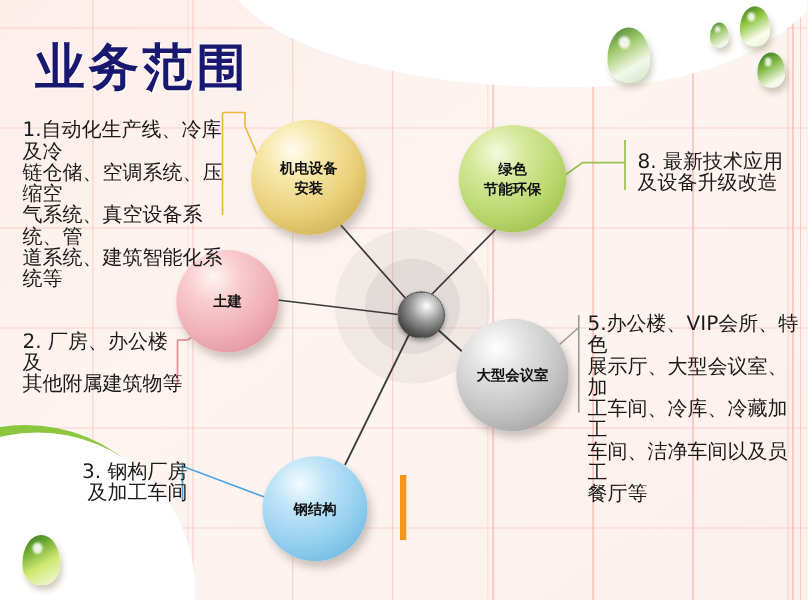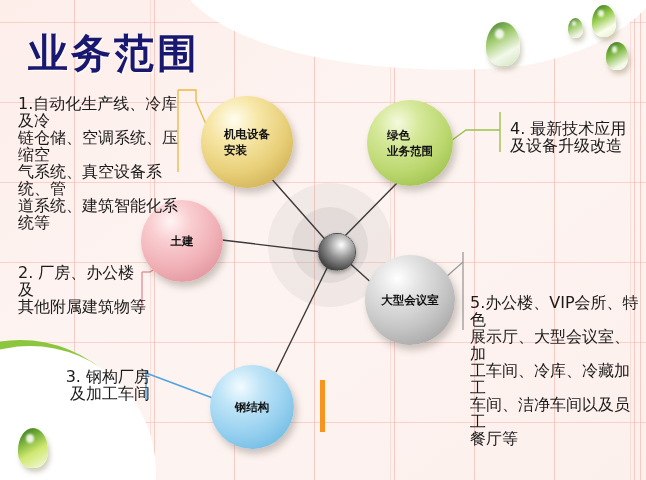--- a/index.html
+++ b/index.html
@@ -95,21 +95,21 @@
     position:absolute;left:318px;top:233px;width:36px;height:36px;border-radius:50%;
     z-index:7;
     background:radial-gradient(circle at 62% 30%, #ffffff 0%, #d9d9d9 14%, #8f8f8f 42%, #4a4a4a 74%, #2a2a2a 100%);
     border:1.5px dotted #4a4a4a;
     box-shadow:0 2px 4px rgba(0,0,0,.35);
   }
   
   .node{
     position:absolute;border-radius:50%;z-index:6;
     display:flex;align-items:center;justify-content:center;
-    text-align:left;
+    text-align:center;
     font-family:"DejaVu Sans","Liberation Sans",sans-serif;
     font-size:11.5px;font-weight:700;color:#111;
     line-height:16px;
     box-shadow:3px 5px 7px rgba(90,80,70,.30);
     white-space:pre-line;
   }
   .n-yellow{
     left:201px;top:96px;width:92px;height:92px;
     background:radial-gradient(circle at 36% 26%, #fffdf0 0%, #f7e7a8 26%, #e8cf78 58%, #cdae54 88%, #b89a47 100%);
   }
@@ -197,21 +197,21 @@
   <div class="hub"></div>
 
   <div class="title">业务范围</div>
 
   <div class="node n-yellow">
     <span>机电设备
 安装</span>
   </div>
   <div class="node n-green">
     <span>绿色
-业务范围</span>
+节能环保</span>
   </div>
   <div class="node n-pink">
     <span>土建</span>
   </div>
   <div class="node n-gray">
     <span>大型会议室</span>
   </div>
   <div class="node n-blue">
     <span>钢结构</span>
   </div>
@@ -222,22 +222,22 @@
 链仓储、空调系统、压缩空
 气系统、真空设备系统、管
 道系统、建筑智能化系统等</div>
 
   <div class="desc" style="left:18px;top:264px;width:130px;">2. 厂房、办公楼及
 其他附属建筑物等</div>
 
   <div class="desc" style="left:30px;top:368px;width:120px;text-align:right;">3. 钢构厂房
     及加工车间</div>
 
-  <div class="desc" style="left:510px;top:120px;width:132px;">4. 最新技术应用
+  <div class="desc" style="left:510px;top:120px;width:132px;">8. 最新技术应用
 及设备升级改造</div>
 
-  <div class="desc" style="left:470px;top:250px;width:172px;margin-top:44px;">5.办公楼、VIP会所、特色
+  <div class="desc" style="left:470px;top:250px;width:172px;">5.办公楼、VIP会所、特色
 展示厅、大型会议室、加
 工车间、冷库、冷藏加工
 车间、洁净车间以及员工
 餐厅等</div>
 
 </div>
 
 </body></html>

